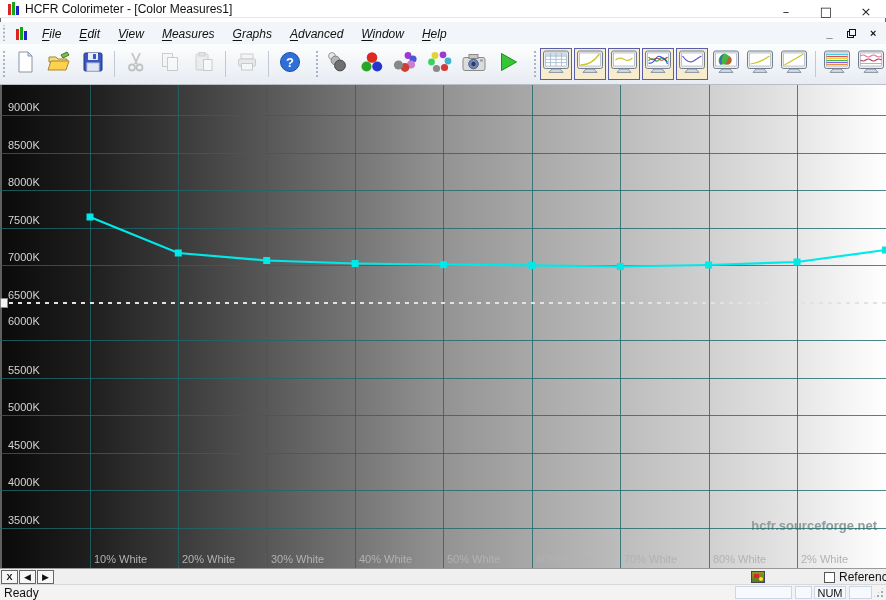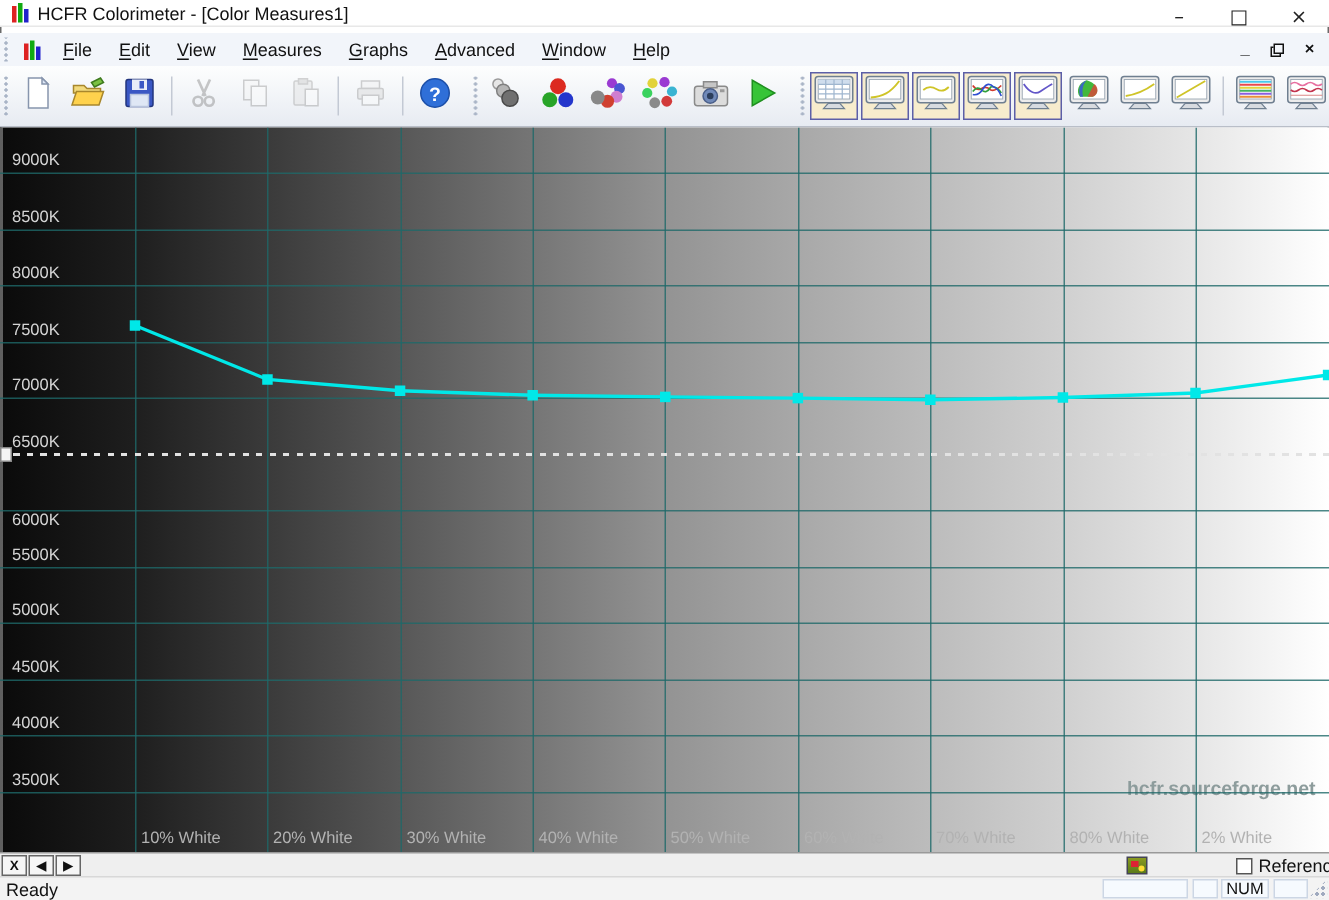--- a/index.html
+++ b/index.html
@@ -16,21 +16,21 @@
   .app-icon i:nth-child(1){ height:11px; background:#d22; }
   .app-icon i:nth-child(2){ height:13px; background:#1a1; }
   .app-icon i:nth-child(3){ height:9px;  background:#22c; }
   #title-text { font-size:12px; color:#111; }
   .win-btns { position:absolute; right:0; top:0; height:22px; display:flex; }
   .win-btn { width:40px; height:22px; display:flex; align-items:center; justify-content:center;
     font-size:13px; color:#222; font-family:"DejaVu Sans",sans-serif; }
 
   
   #menubar { position:absolute; left:0; top:22px; width:100%; height:22px;
-    background:#f2f5fa; display:flex; align-items:center; }
+    background:#f2f5fa; display:flex; align-items:center;font-style:italic; }
   .grip { width:4px; height:70%; margin:0 2px;
     background-image:radial-gradient(circle,#a9b4c6 1px,transparent 1.2px);
     background-size:4px 4px; background-position:center; }
   .menu-item { font-size:12px; color:#111; padding:2px 9px; cursor:default; }
   .menu-item u { text-decoration:underline; text-underline-offset:2px; }
   #mdi-btns { position:absolute; right:6px; top:0; height:22px; display:flex; align-items:center; gap:10px; }
   .mdi-btn { font-size:11px; color:#111; width:14px; text-align:center; font-weight:bold; }
   .glyph-restore { position:relative; width:9px; height:9px; display:inline-block; }
   .glyph-restore::after { content:""; position:absolute; right:0; top:0; width:5px; height:5px; border:1px solid #111; background:#f2f5fa; }
   .glyph-restore::before { content:""; position:absolute; left:0; bottom:0; width:5px; height:5px; border:1px solid #111; background:#f2f5fa; }
@@ -385,21 +385,21 @@
       <div class="hgrid" style="top: 105px;"></div>
       <div class="ylab" style="top: 91px;">8000K</div>
       <div class="hgrid" style="top: 142.5px;"></div>
       <div class="ylab" style="top: 128.5px;">7500K</div>
       <div class="hgrid" style="top: 180px;"></div>
       <div class="ylab" style="top: 166px;">7000K</div>
       <div id="refline" style="top: 216.5px;"></div>
       <div id="refhandle" style="top: 212.5px;"></div>
       <div class="ylab" style="top: 203.5px;">6500K</div>
       <div class="hgrid" style="top: 255px;"></div>
-      <div class="ylab" style="top: 256px;">6000K</div>
+      <div class="ylab" style="top: 230px;">6000K</div>
       <div class="hgrid" style="top: 292.5px;"></div>
       <div class="ylab" style="top: 278.5px; text-align: right;">5500K</div>
       <div class="hgrid" style="top: 330px;"></div>
       <div class="ylab" style="top: 316px;">5000K</div>
       <div class="hgrid" style="top: 367.5px;"></div>
       <div class="ylab" style="top: 353.5px;">4500K</div>
       <div class="hgrid" style="top: 405px;"></div>
       <div class="ylab" style="top: 391px;">4000K</div>
       <div class="hgrid" style="top: 442.5px;"></div>
       <div class="ylab" style="top: 428.5px;">3500K</div>

